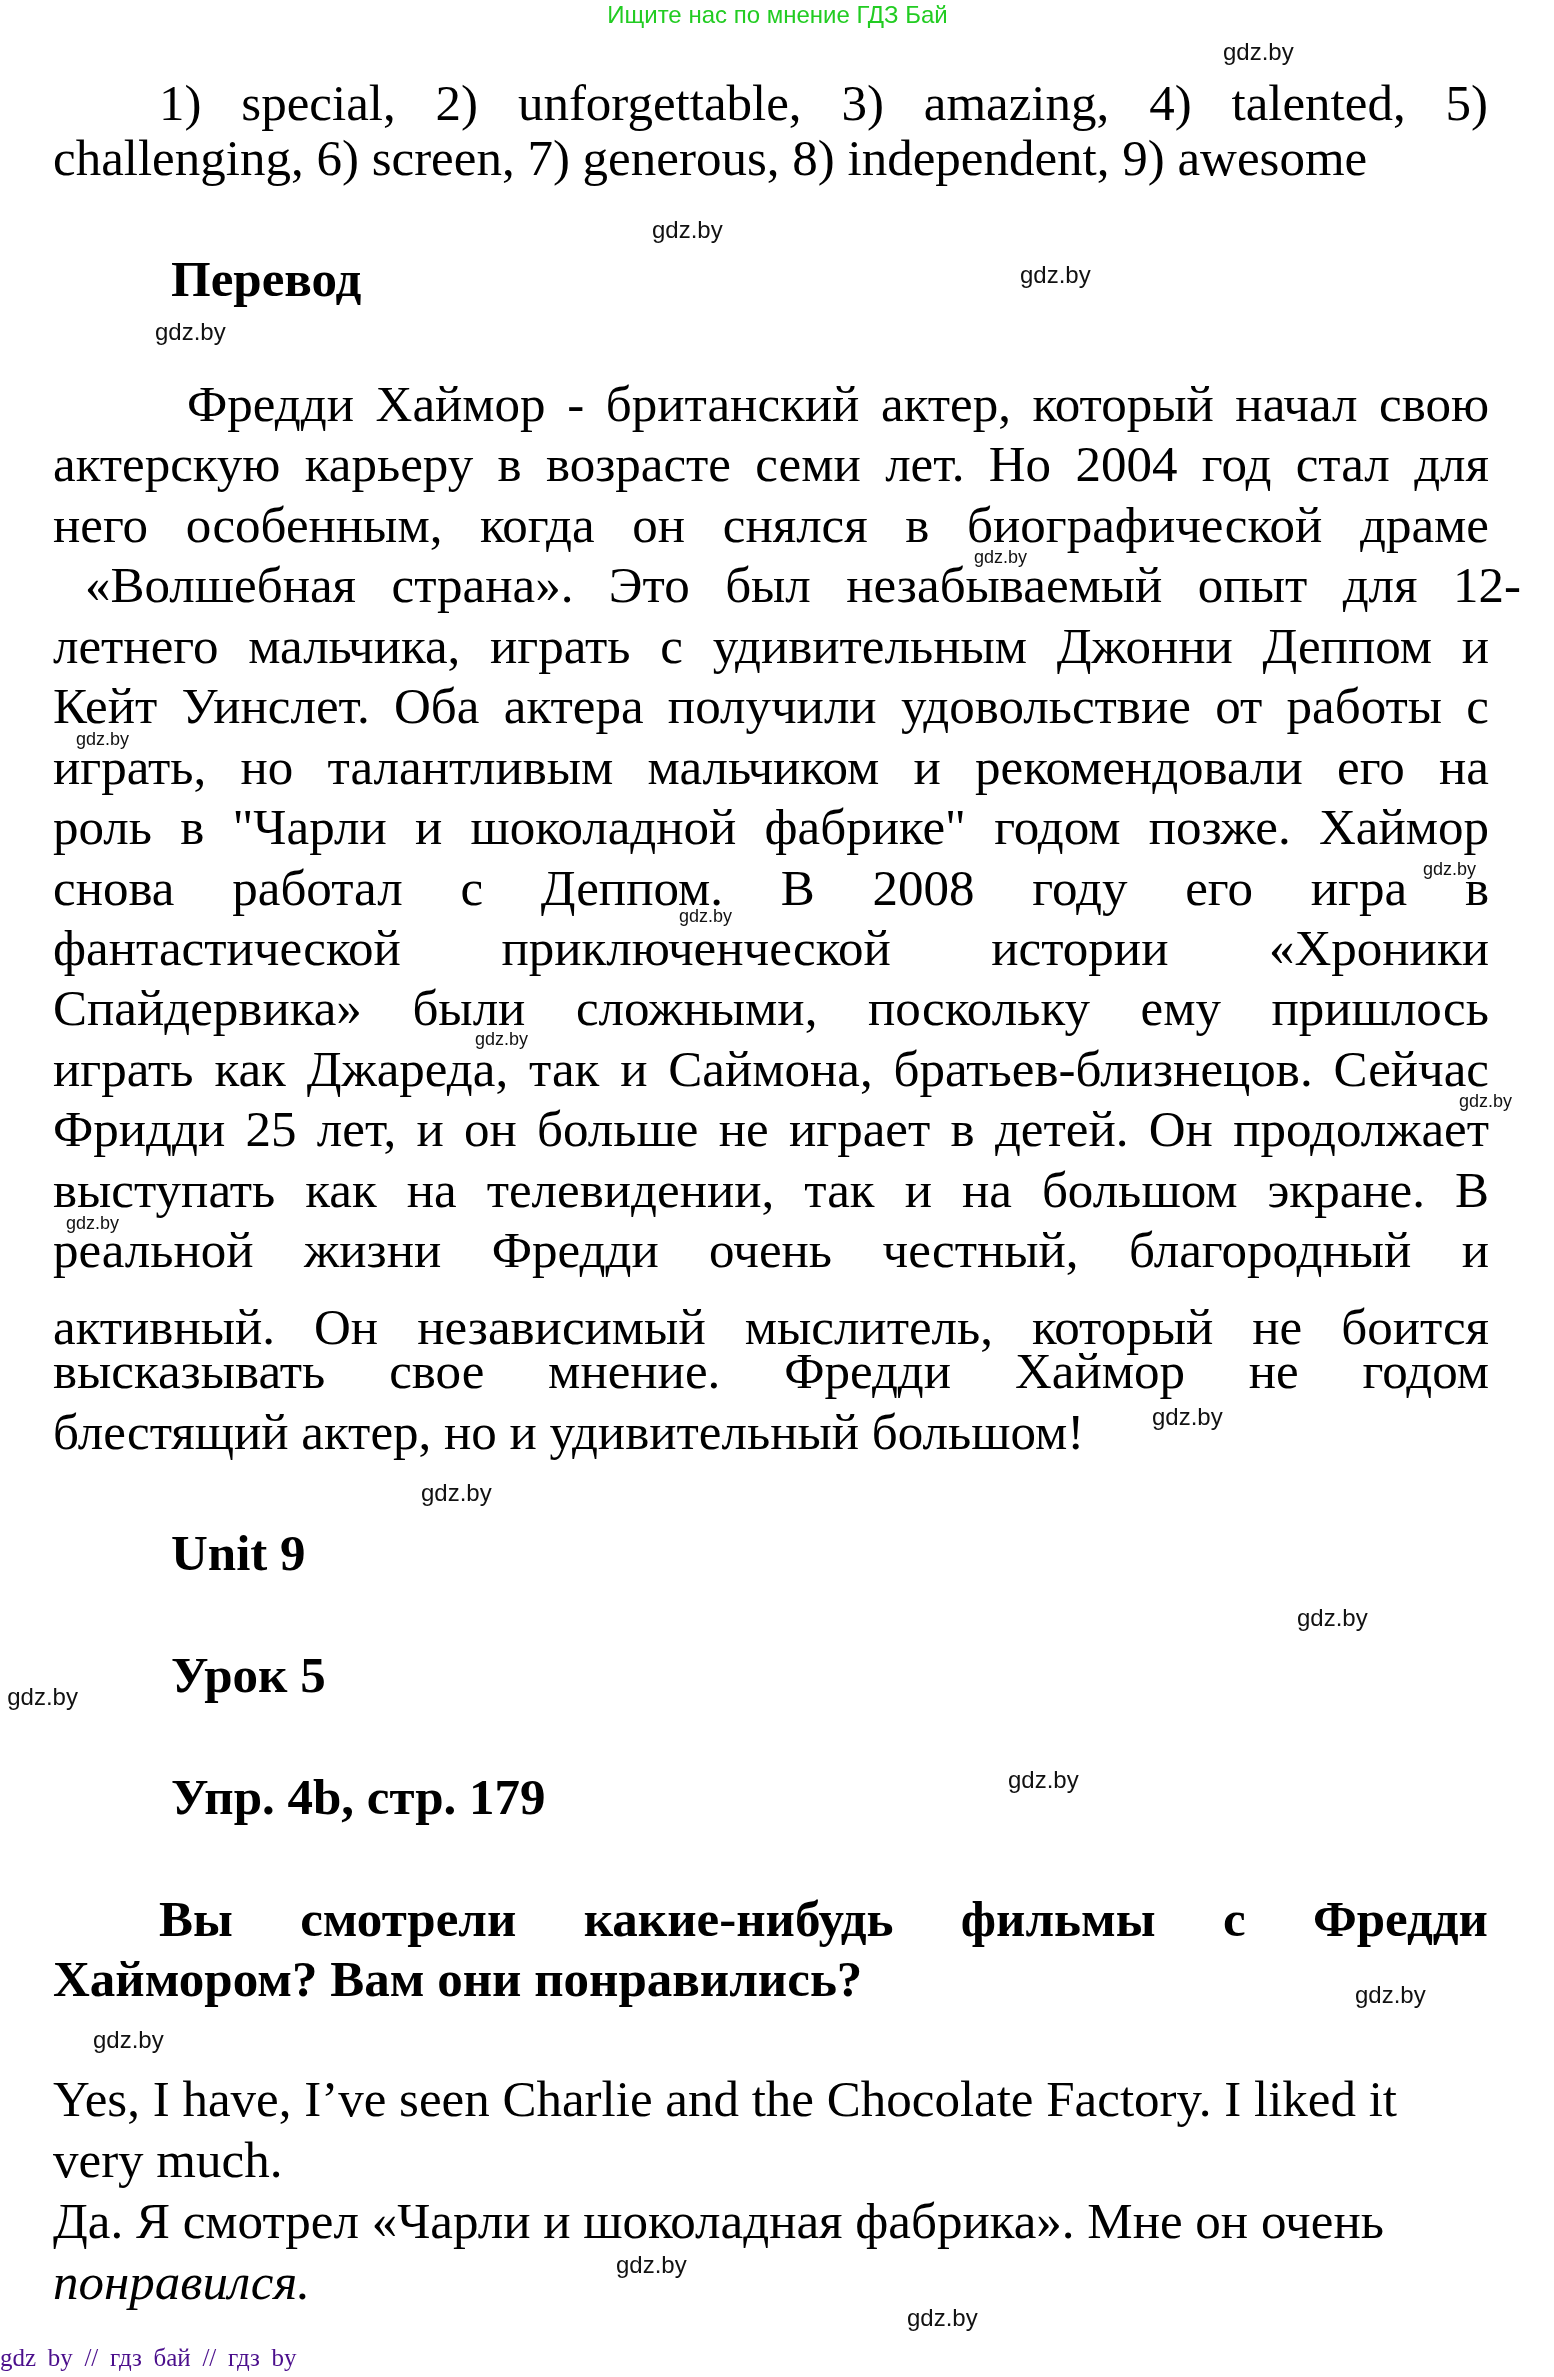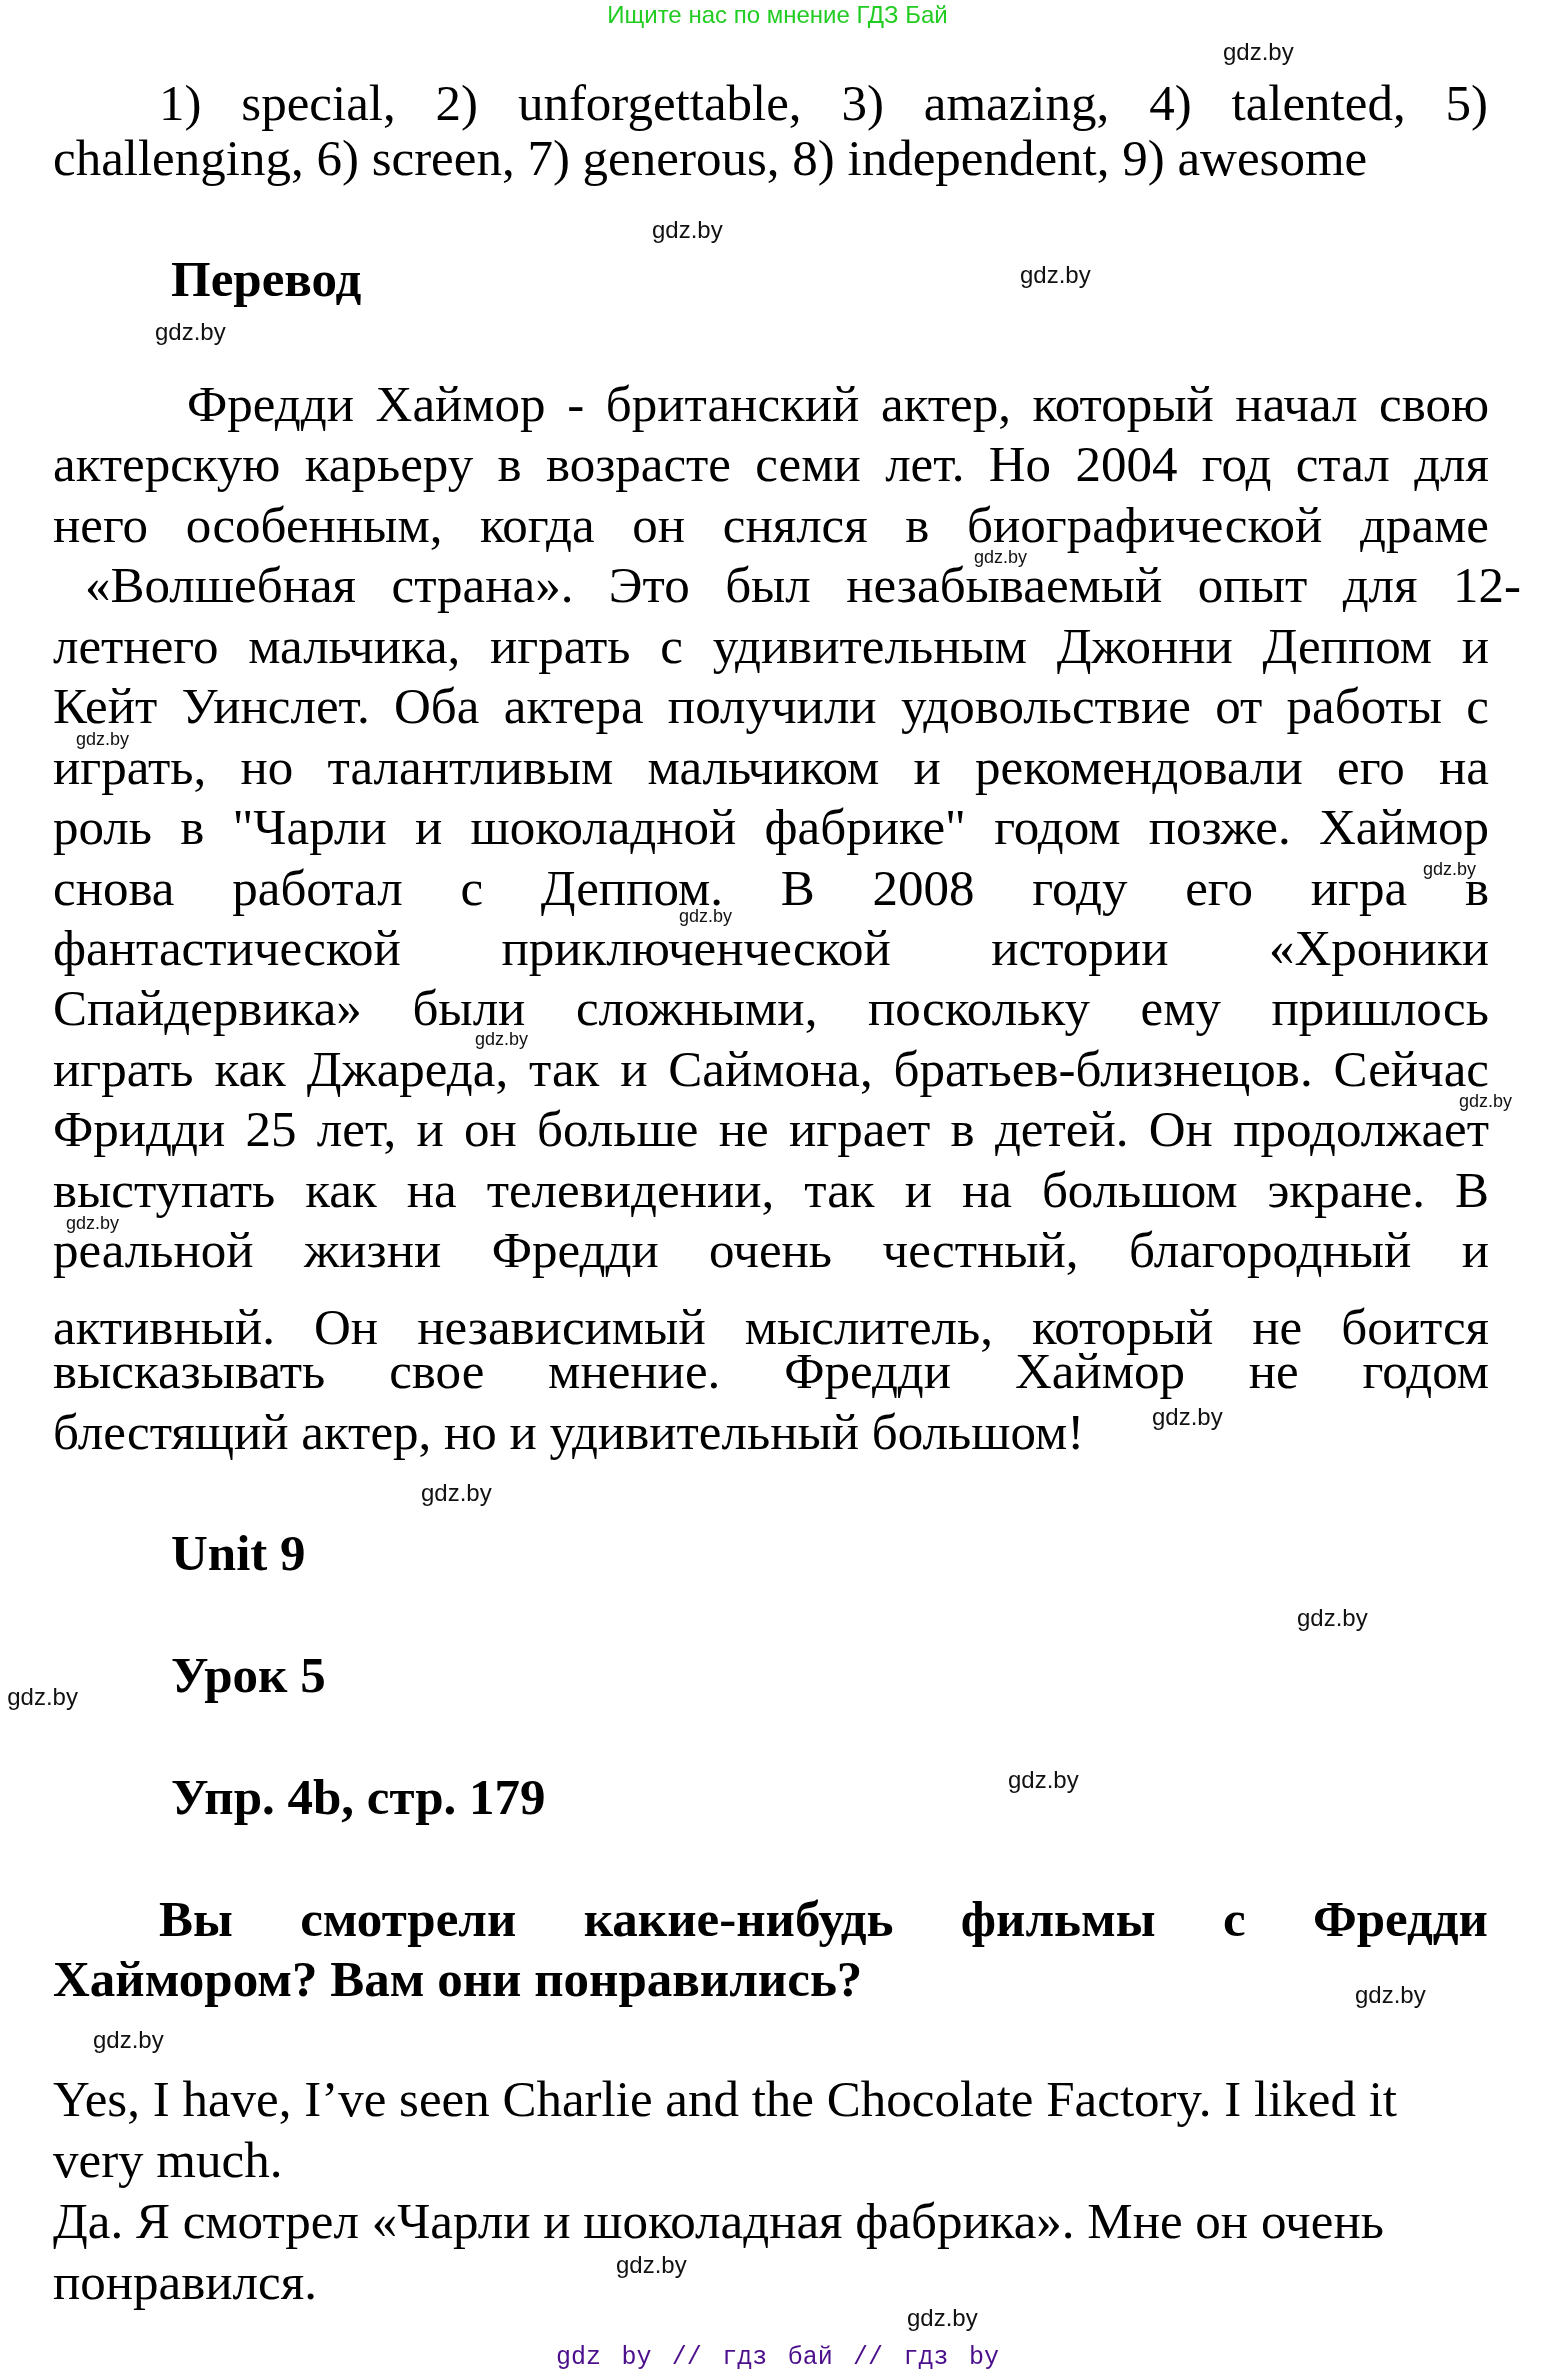--- a/index.html
+++ b/index.html
@@ -21,22 +21,22 @@
     color: #111; white-space: nowrap; line-height: 1;
   }
   .wm-lg { font-size: 24px; }
   .wm-sm { font-size: 18px; }
   .header {
     position: absolute; left: 0; top: 0; width: 1555px; text-align: center;
     font-family: "Liberation Sans", "DejaVu Sans", sans-serif; font-size: 24px;
     line-height: 29px;
   }
   .footer {
-    position: absolute; left: 0; top: 2342px; width: 1555px; text-align: center;
-    font-family: Liberation Mono, monospace; font-size: 25px;
+    position: absolute; left: 0; top: 2342px; width: 1555px; text-align: left;
+    font-family: Liberation Serif, serif; font-size: 25px;
     line-height: 31px; word-spacing: 5.4px;
   }
   .footer a { text-decoration: none; color: inherit; }
 </style>
 </head>
 <body>
 
 <div class="page">
 
   <div class="header">
@@ -72,21 +72,21 @@
   <div class="line bold" style="left:171px; top:1528px;">Unit 9</div>
   <div class="line bold" style="left:171px; top:1650px;">Урок 5</div>
   <div class="line bold" style="left:171px; top:1772px;">Упр. 4b, стр. 179</div>
 
   <div class="line bold just" style="top:1894px; padding-left:106px; width:1329px;">Вы смотрели какие-нибудь фильмы с Фредди</div>
   <div class="line bold" style="top:1954px;">Хаймором? Вам они понравились?</div>
 
   <div class="line" style="top:2074px;">Yes, I have, I’ve seen Charlie and the Chocolate Factory. I liked it</div>
   <div class="line" style="top:2135px;">very much.</div>
   <div class="line" style="top:2196px;">Да. Я смотрел «Чарли и шоколадная фабрика». Мне он очень</div>
-  <div class="line" style="top:2257px;">понравился.</div>
+  <div class="line" style="top:2257px;font-style:italic;">понравился.</div>
 
   <div id="watermarks">
       <div class="wm wm-lg" style="left: 1223px; top: 40px;">gdz.by</div>
       <div class="wm wm-lg" style="left: 652px; top: 218px;">gdz.by</div>
       <div class="wm wm-lg" style="left: 1020px; top: 263px;">gdz.by</div>
       <div class="wm wm-lg" style="left: 155px; top: 320px;">gdz.by</div>
       <div class="wm wm-sm" style="left: 974px; top: 548px;">gdz.by</div>
       <div class="wm wm-sm" style="left: 76px; top: 730px;">gdz.by</div>
       <div class="wm wm-sm" style="left: 1423px; top: 860px;">gdz.by</div>
       <div class="wm wm-sm" style="left: 679px; top: 907px;">gdz.by</div>

